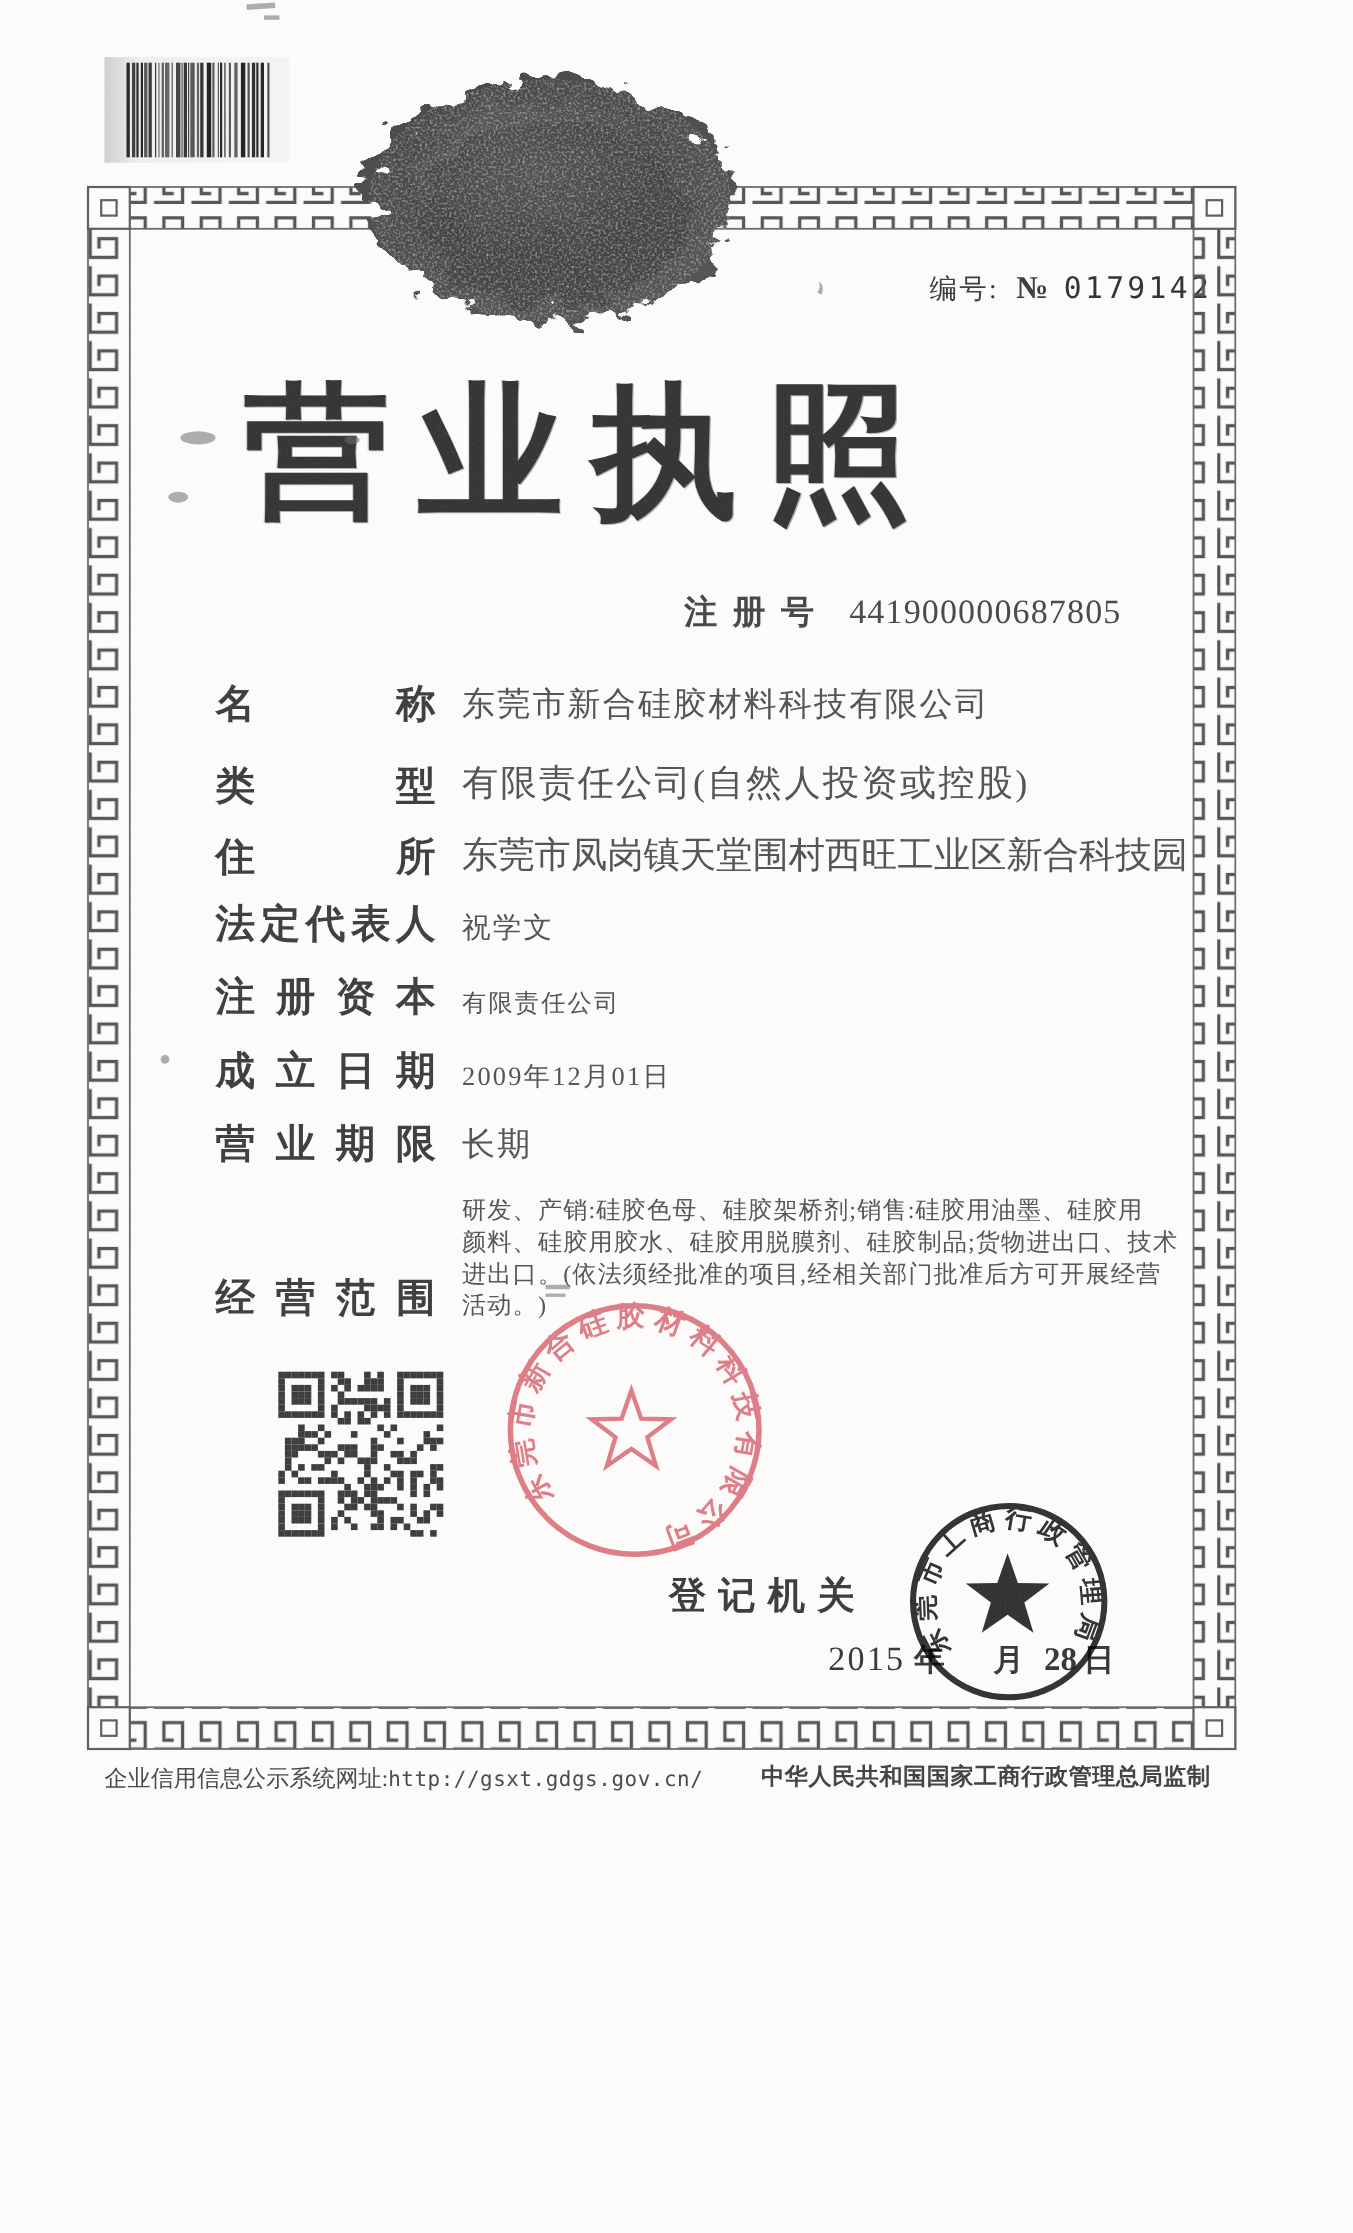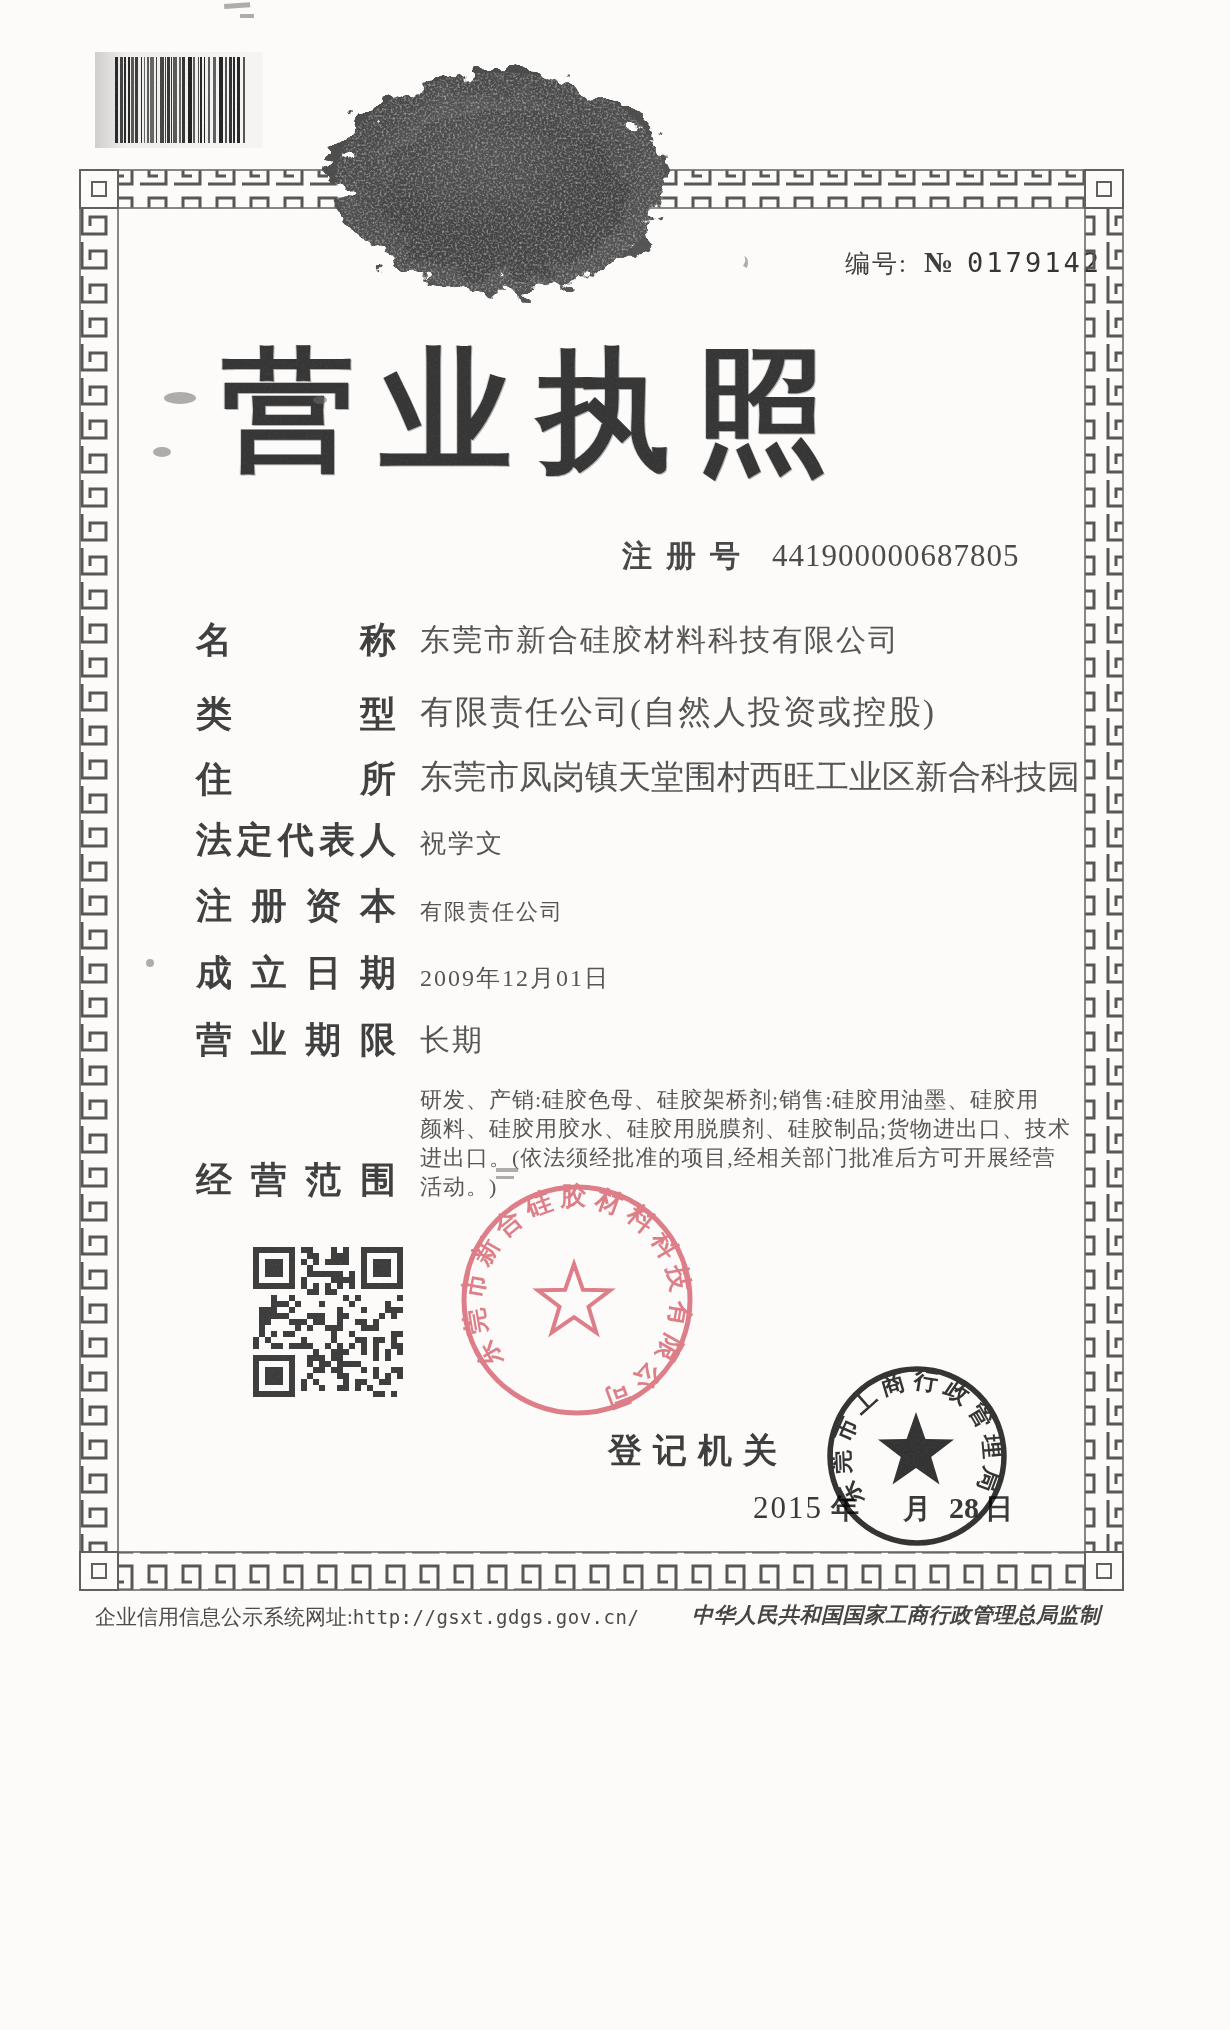--- a/index.html
+++ b/index.html
@@ -55,21 +55,21 @@
   .datetext .y{font-size:31px;letter-spacing:2px;}
   .datetext .u{font-size:28px;font-weight:bold;}
   .datetext .g1{margin-left:8px;}
   .datetext .g2{margin-left:44px;}
   .datetext .g3{margin-left:18px;font-size:30px;font-weight:bold;}
   .datetext .g4{margin-left:6px;}
   
   .footer-left{left:95px;top:1603px;display:flex;align-items:baseline;color:#4a4a4a;white-space:nowrap;}
   .footer-left .lab{font-size:21px;}
   .footer-left .url{font-family:"DejaVu Sans Mono","Liberation Mono",monospace;font-size:19px;letter-spacing:.5px;}
-  .footer-right{left:692px;top:1601px;font-size:21px;font-weight:bold;color:#434343;letter-spacing:.5px;white-space:nowrap;font-style:italic;}
+  .footer-right{left:692px;top:1601px;font-size:21px;font-weight:bold;color:#434343;letter-spacing:.5px;white-space:nowrap;}
   
   svg.overlay{position:absolute;left:0;top:0;pointer-events:none;}
   .frameLine{fill:none;stroke:#6a6a6a;stroke-width:1.6;}
   .meanderPath{fill:none;stroke:#565656;stroke-width:3;}
   .cornerBox{fill:#fcfbf9;stroke:#5f5f5f;stroke-width:2;}
   .cornerInner{fill:none;stroke:#5f5f5f;stroke-width:2;}
   .seal-red{mix-blend-mode:multiply;opacity:.8;}
   .seal-red .ring{fill:none;stroke:var(--seal_red);stroke-width:5;}
   .seal-red text{fill:var(--seal_red);font-size:26px;letter-spacing:7px;font-weight:bold;font-family:"Liberation Serif","DejaVu Serif",serif;}
   .seal-red .star{fill:none;stroke:var(--seal_red);stroke-width:4;}

